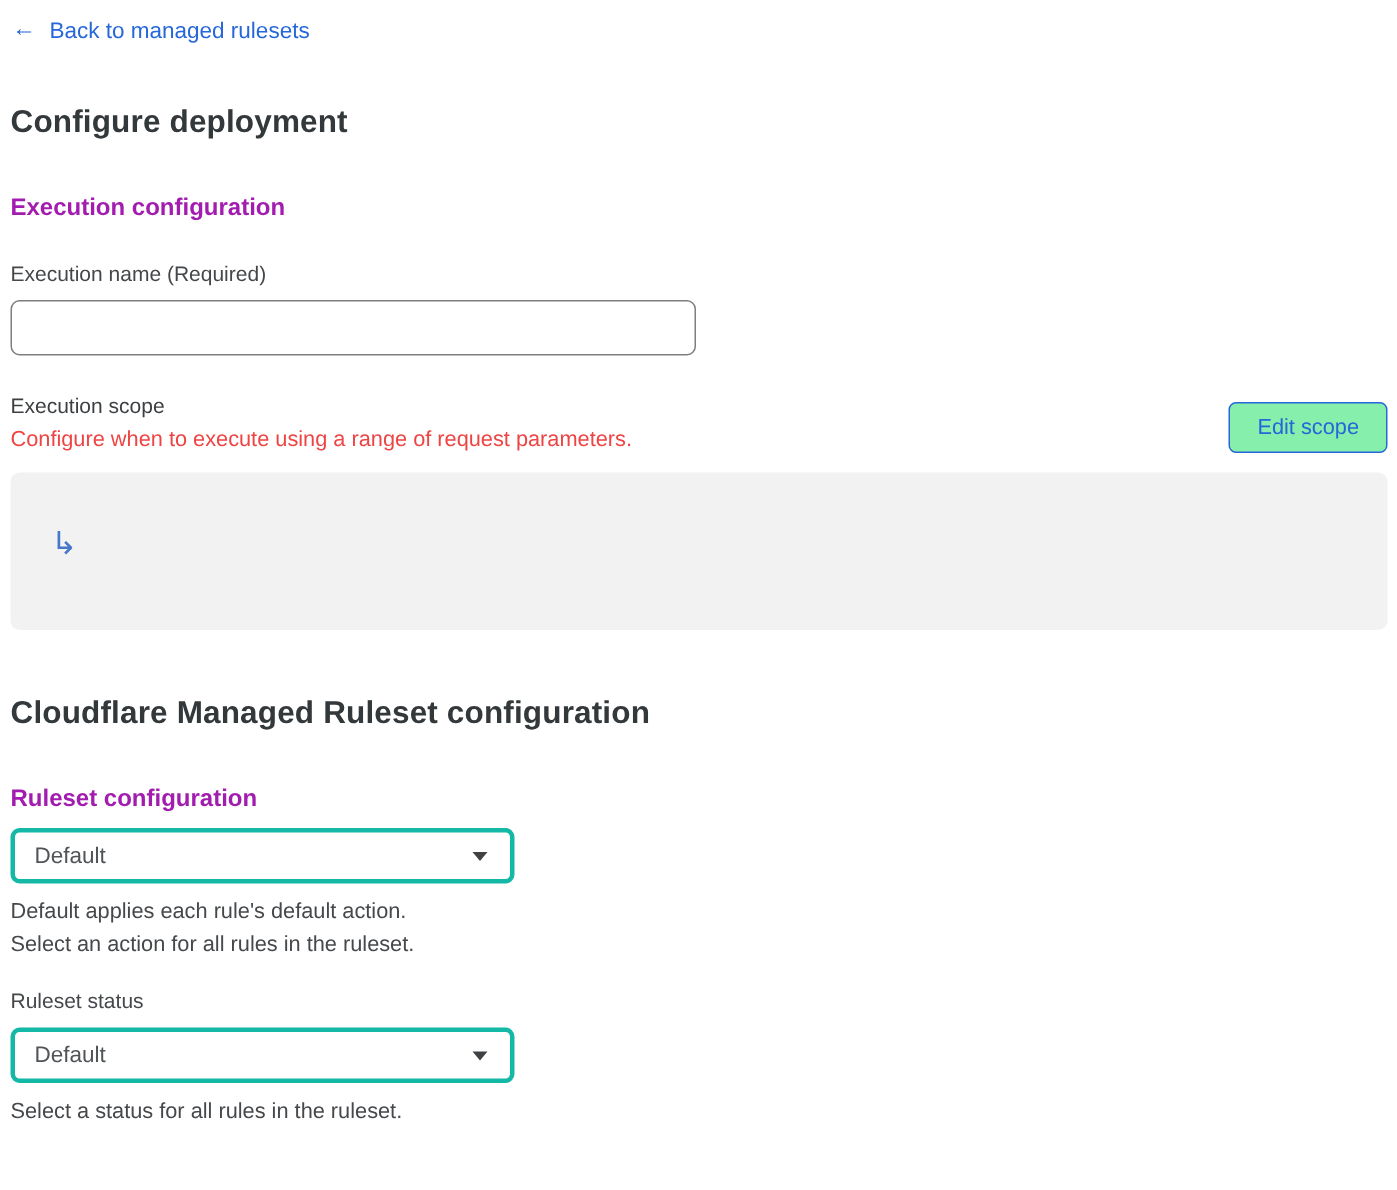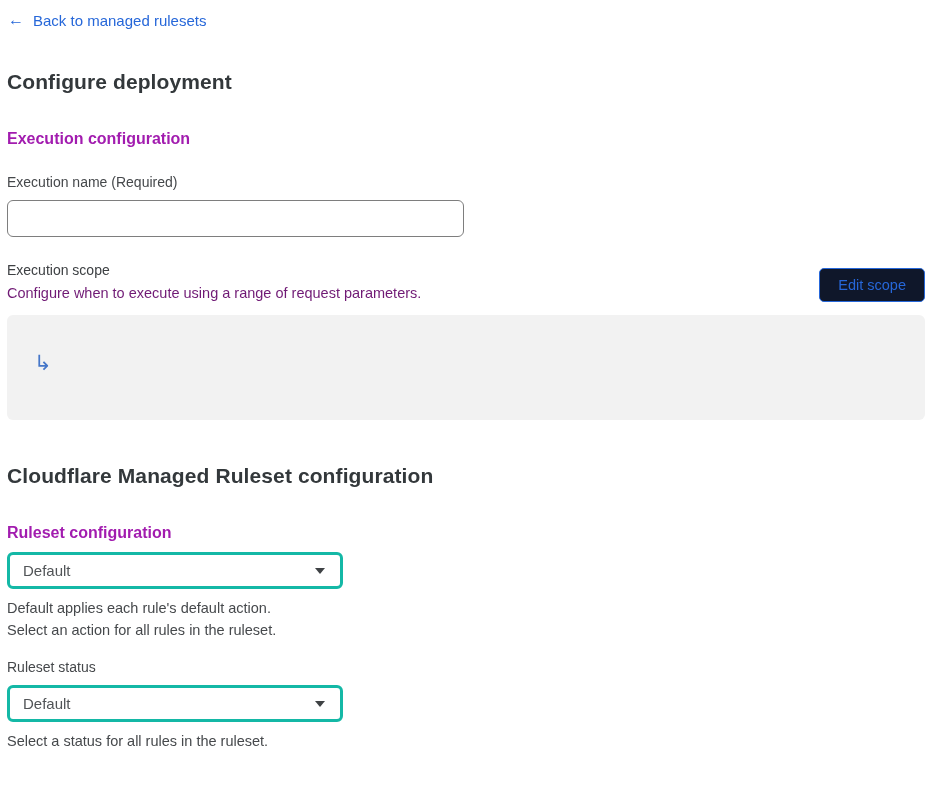--- a/index.html
+++ b/index.html
@@ -66,25 +66,25 @@
   }
 
   
   .scope-row {
     margin-top: 24px;
     display: flex;
     justify-content: space-between;
     align-items: center;
   }
   .scope-label { font-size: 14px; color: #3d4043; }
-  .scope-desc { margin-top: 7px; font-size: 14.5px; color: #701a75; }
+  .scope-desc { margin-top: 7px; font-size: 14.5px; color: #ef4444; }
   .edit-scope-btn {
     margin-top: 7px;
     margin-right: 0;
-    background: #0f172a;
+    background: #86efac;
     border: 1px solid #2667d9;
     color: #2667d9;
     font-size: 14.5px;
     font-family: "Liberation Sans", sans-serif;
     border-radius: 5px;
     padding: 8px 18px;
     cursor: pointer;
   }
 
   

